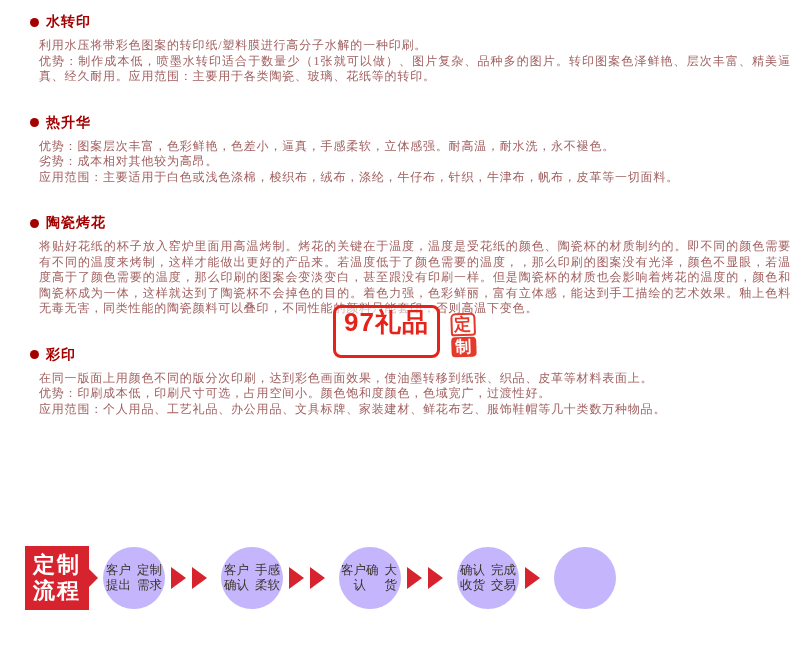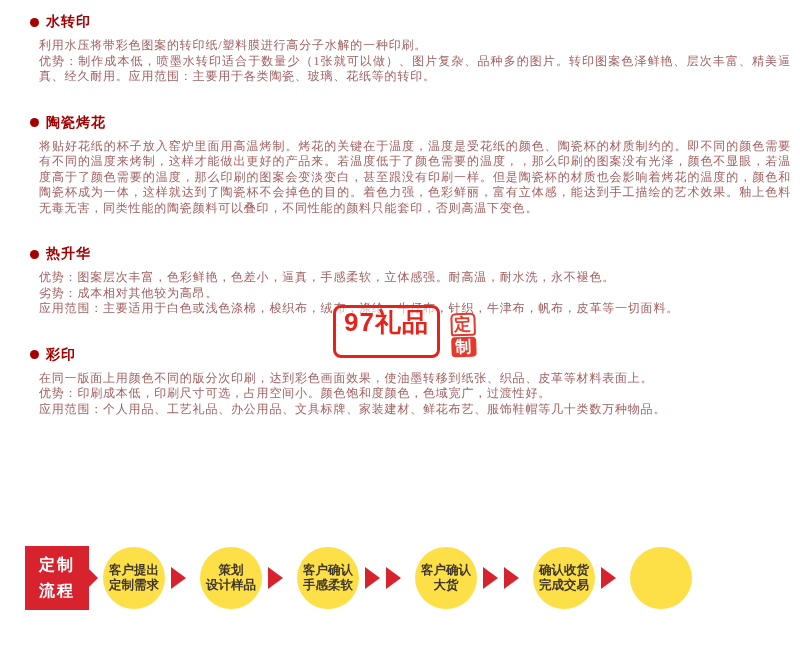--- a/index.html
+++ b/index.html
@@ -106,21 +106,21 @@
     align-items: center;
   }
   .flow-label {
     position: relative;
     width: 64px;
     height: 64px;
     background: #d7232e;
     color: #ffffff;
     font-family: "Liberation Sans", sans-serif;
     font-weight: bold;
-    font-size: 16px;
+    font-size: 22px;
     line-height: 26px;
     letter-spacing: 2px;
     display: flex;
     flex-direction: column;
     align-items: center;
     justify-content: center;
     flex: 0 0 auto;
   }
   .flow-label::after {
     content: "";
@@ -130,28 +130,27 @@
     margin-top: -9px;
     width: 0; height: 0;
     border-top: 9px solid transparent;
     border-bottom: 9px solid transparent;
     border-left: 9px solid #d7232e;
   }
   .flow-step {
     width: 62px;
     height: 62px;
     border-radius: 50%;
-    background: #fde047;
+    background: #c4b5fd;
     color: #3e352b;
     font-family: "Liberation Sans", sans-serif;
-    font-weight: bold;
+    font-weight: normal;
     font-size: 12.5px;
     line-height: 15px;
     display: flex;
-    flex-direction: column;
     align-items: center;
     justify-content: center;
     text-align: center;
     flex: 0 0 auto;
     margin-left: 14px;
   }
   .flow-step:first-of-type { margin-left: 17px; }
   .flow-arrow {
     width: 0; height: 0;
     border-top: 11px solid transparent;
@@ -172,33 +171,33 @@
       <span>水转印</span>
     </div>
     <div class="section-body">利用水压将带彩色图案的转印纸/塑料膜进行高分子水解的一种印刷。
 优势：制作成本低，喷墨水转印适合于数量少（1张就可以做）、图片复杂、品种多的图片。转印图案色泽鲜艳、层次丰富、精美逼真、经久耐用。应用范围：主要用于各类陶瓷、玻璃、花纸等的转印。</div>
   </div>
 
 
   <div class="section">
     <div class="section-heading">
       <span class="bullet"></span>
-      <span>陶瓷烤花</span>
-    </div>
-    <div class="section-body">将贴好花纸的杯子放入窑炉里面用高温烤制。烤花的关键在于温度，温度是受花纸的颜色、陶瓷杯的材质制约的。即不同的颜色需要有不同的温度来烤制，这样才能做出更好的产品来。若温度低于了颜色需要的温度，，那么印刷的图案没有光泽，颜色不显眼，若温度高于了颜色需要的温度，那么印刷的图案会变淡变白，甚至跟没有印刷一样。但是陶瓷杯的材质也会影响着烤花的温度的，颜色和陶瓷杯成为一体，这样就达到了陶瓷杯不会掉色的目的。着色力强，色彩鲜丽，富有立体感，能达到手工描绘的艺术效果。釉上色料无毒无害，同类性能的陶瓷颜料可以叠印，不同性能的颜料只能套印，否则高温下变色。</div>
-  </div>
-
-  <div class="section">
-    <div class="section-heading">
-      <span class="bullet"></span>
       <span>热升华</span>
     </div>
     <div class="section-body">优势：图案层次丰富，色彩鲜艳，色差小，逼真，手感柔软，立体感强。耐高温，耐水洗，永不褪色。
 劣势：成本相对其他较为高昂。
 应用范围：主要适用于白色或浅色涤棉，梭织布，绒布，涤纶，牛仔布，针织，牛津布，帆布，皮革等一切面料。</div>
+  </div>
+
+  <div class="section">
+    <div class="section-heading">
+      <span class="bullet"></span>
+      <span>陶瓷烤花</span>
+    </div>
+    <div class="section-body">将贴好花纸的杯子放入窑炉里面用高温烤制。烤花的关键在于温度，温度是受花纸的颜色、陶瓷杯的材质制约的。即不同的颜色需要有不同的温度来烤制，这样才能做出更好的产品来。若温度低于了颜色需要的温度，，那么印刷的图案没有光泽，颜色不显眼，若温度高于了颜色需要的温度，那么印刷的图案会变淡变白，甚至跟没有印刷一样。但是陶瓷杯的材质也会影响着烤花的温度的，颜色和陶瓷杯成为一体，这样就达到了陶瓷杯不会掉色的目的。着色力强，色彩鲜丽，富有立体感，能达到手工描绘的艺术效果。釉上色料无毒无害，同类性能的陶瓷颜料可以叠印，不同性能的颜料只能套印，否则高温下变色。</div>
   </div>
 
   <div class="section">
     <div class="section-heading">
       <span class="bullet"></span>
       <span>彩印</span>
     </div>
     <div class="section-body">在同一版面上用颜色不同的版分次印刷，达到彩色画面效果，使油墨转移到纸张、织品、皮革等材料表面上。
 优势：印刷成本低，印刷尺寸可选，占用空间小。颜色饱和度颜色，色域宽广，过渡性好。
 应用范围：个人用品、工艺礼品、办公用品、文具标牌、家装建材、鲜花布艺、服饰鞋帽等几十类数万种物品。</div>
@@ -219,24 +218,20 @@
     <span>定制</span>
     <span>流程</span>
   </div>
 
   <div class="flow-step">
     <span>客户提出</span>
     <span>定制需求</span>
   </div>
   <div class="flow-arrow"></div>
 
-  <div class="flow-step">
-    <span>策划</span>
-    <span>设计样品</span>
-  </div>
   <div class="flow-arrow"></div>
 
   <div class="flow-step">
     <span>客户确认</span>
     <span>手感柔软</span>
   </div>
   <div class="flow-arrow"></div>
 
   <div class="flow-arrow"></div>
 

